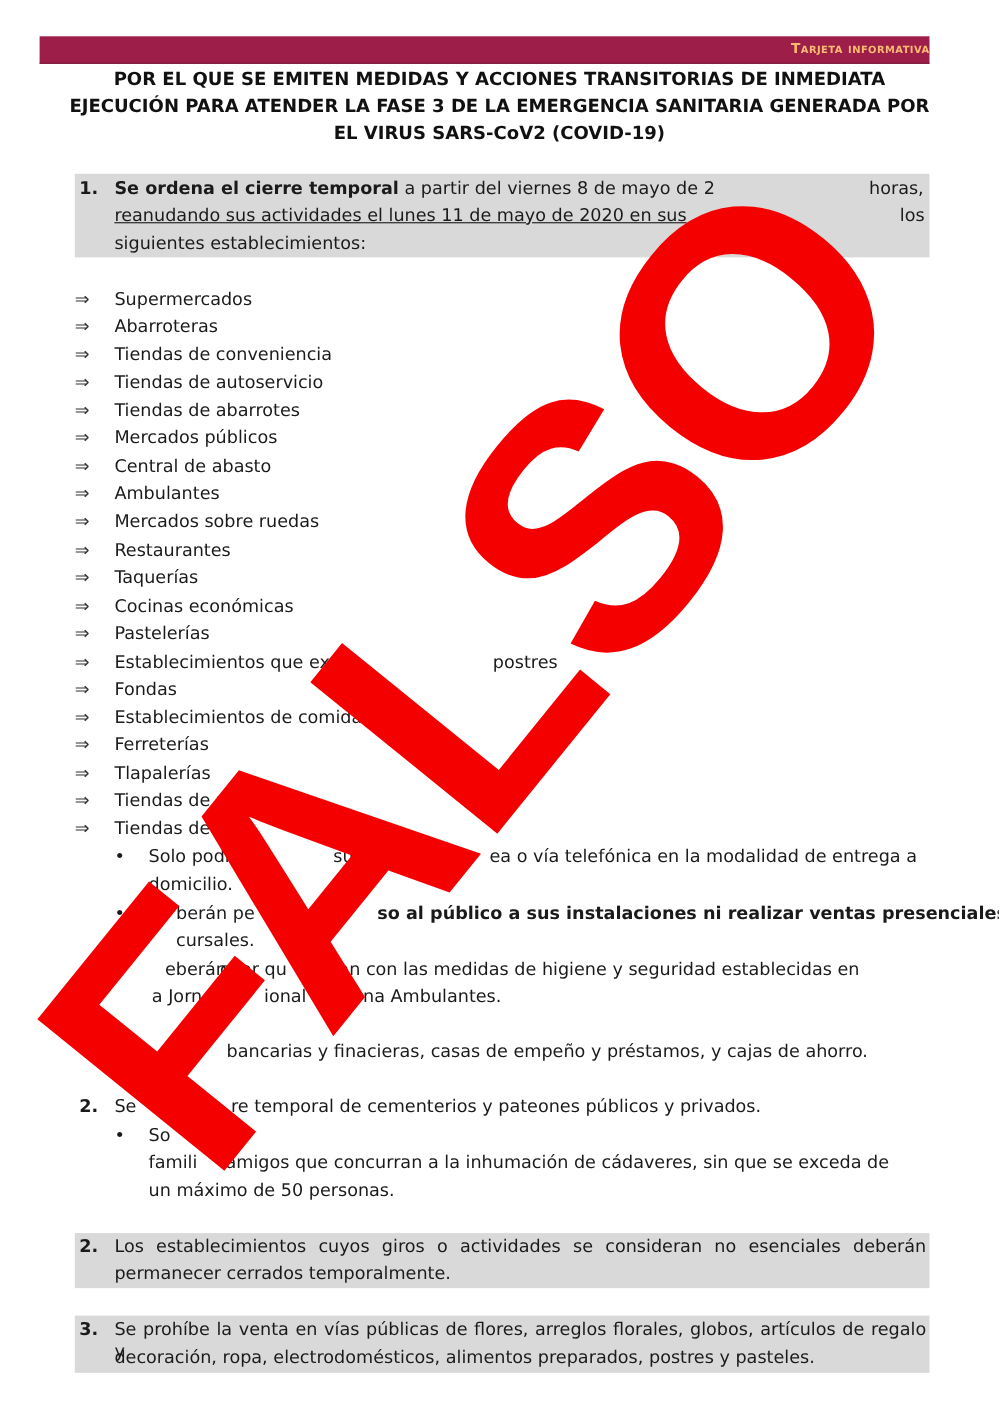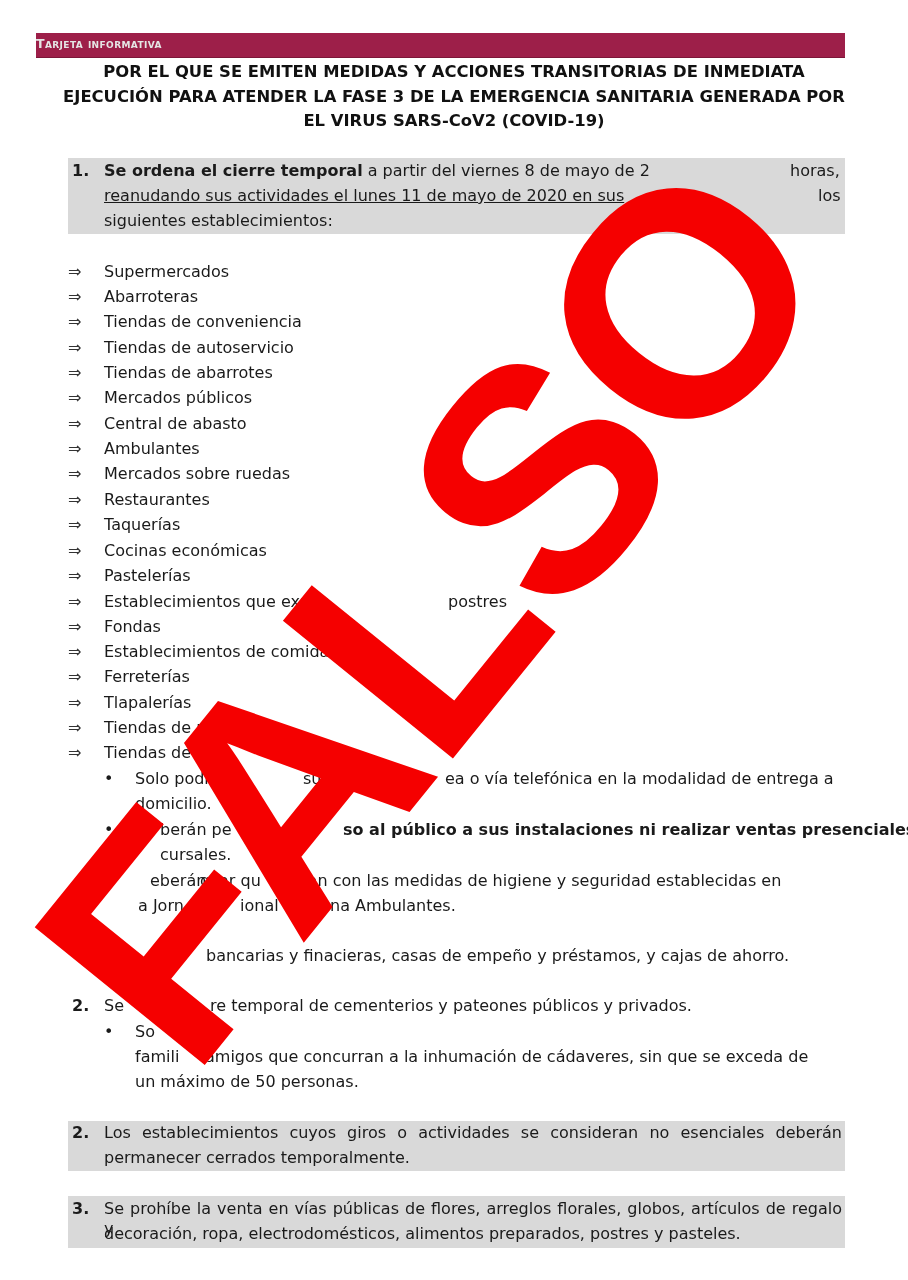--- a/index.html
+++ b/index.html
@@ -1,22 +1,22 @@
 <!DOCTYPE html>
 <html><head>
 <meta charset="utf-8">
 <style>
   html, body { margin: 0; padding: 0; background: #ffffff; }
   body { width: 908px; height: 1280px; position: relative; overflow: hidden;
          font-family: "DejaVu Sans", sans-serif; color: #1a1a1a; }
   .page { position: absolute; left: 0; top: 0; width: 908px; height: 1280px; background: #fff; }
   .header-bar { position: absolute; left: 36px; top: 33px; width: 809px; height: 24px;
                 background: #9d1f49; border-bottom: 1px solid #7c1638; }
-  .header-bar span { position: absolute; left: 0; right: 0; top: 3px; text-align: left;
-                     color: #e5e5e5; font-weight: bold; font-size: 12.5px; letter-spacing: 0.4px;
+  .header-bar span { position: absolute; left: 0; right: 0; top: 3px; text-align: right;
+                     color: #fdba74; font-weight: bold; font-size: 12.5px; letter-spacing: 0.4px;
                      font-variant: small-caps; font-family: "DejaVu Sans", sans-serif; }
   .title { position: absolute; left: 30px; top: 60px; width: 848px; text-align: center;
            font-weight: bold; font-size: 16.4px; line-height: 24.5px; color: #111;
            font-family: "DejaVu Sans", sans-serif; }
   .gray { position: absolute; left: 68px; width: 777px; background: #d9d9d9; }
   .line { position: absolute; font-size: 16px; line-height: 20px; white-space: nowrap;
           font-family: "DejaVu Sans", sans-serif; color: #1a1a1a; }
   .just { text-align: justify; text-align-last: justify; white-space: normal; }
   .num { position: absolute; left: 72px; font-weight: bold; font-size: 16px; line-height: 20px; }
   .arrow { position: absolute; left: 68px; font-size: 16px; line-height: 20px; color: #333; }

